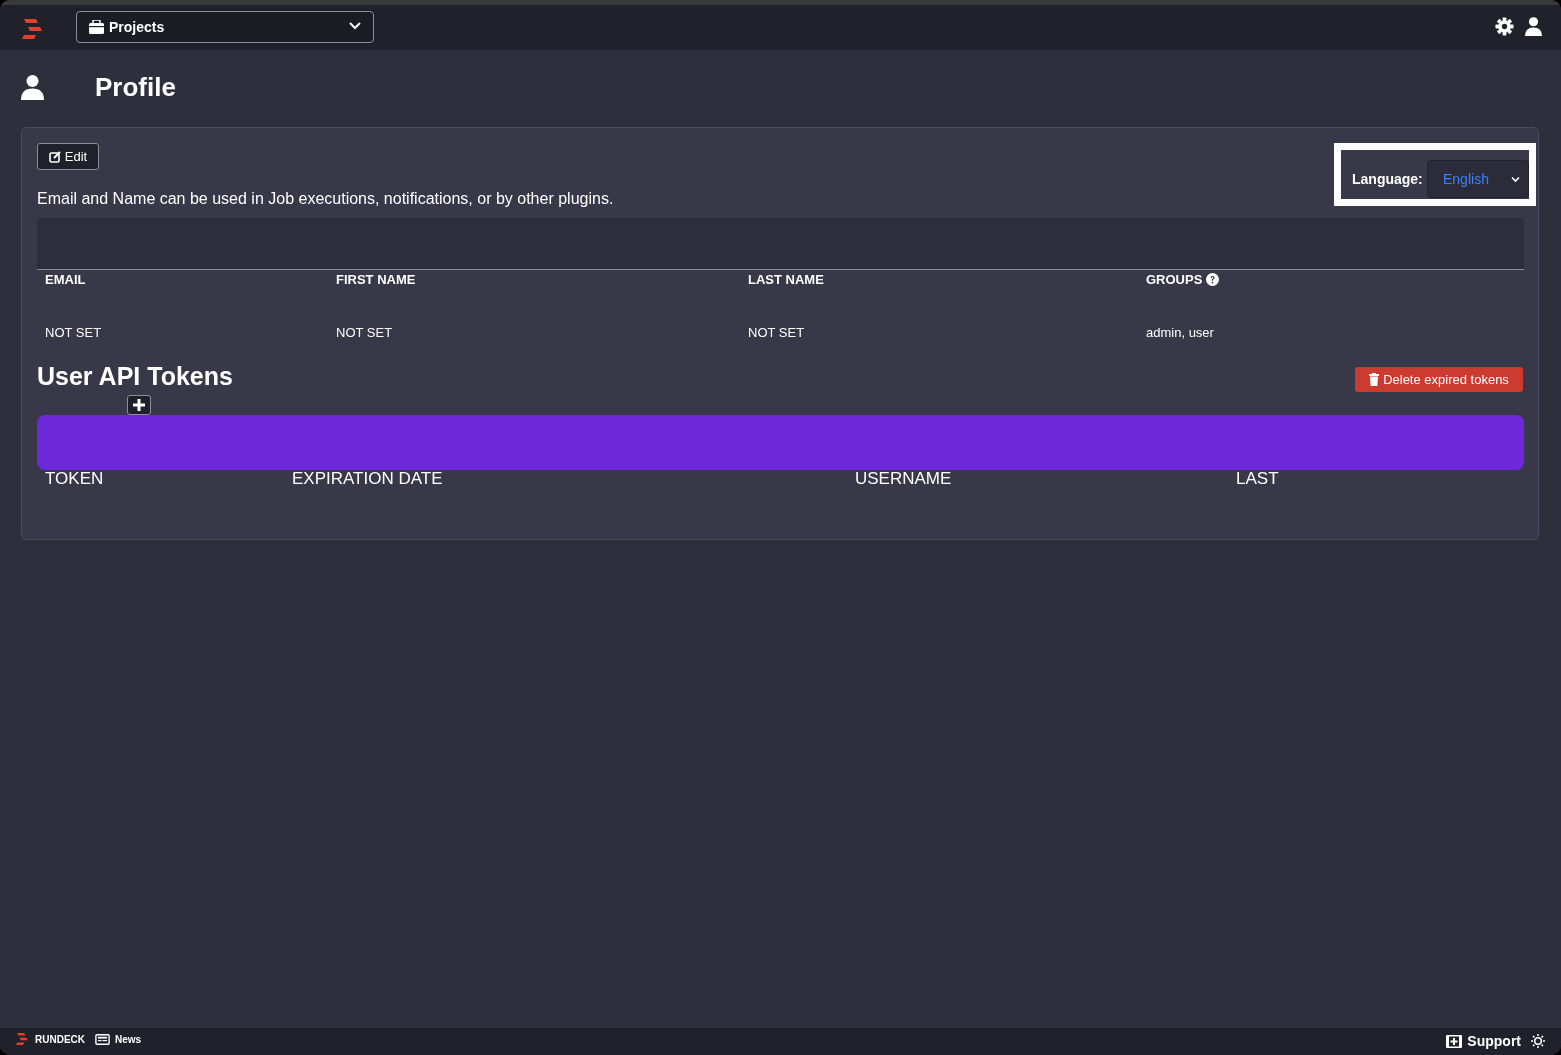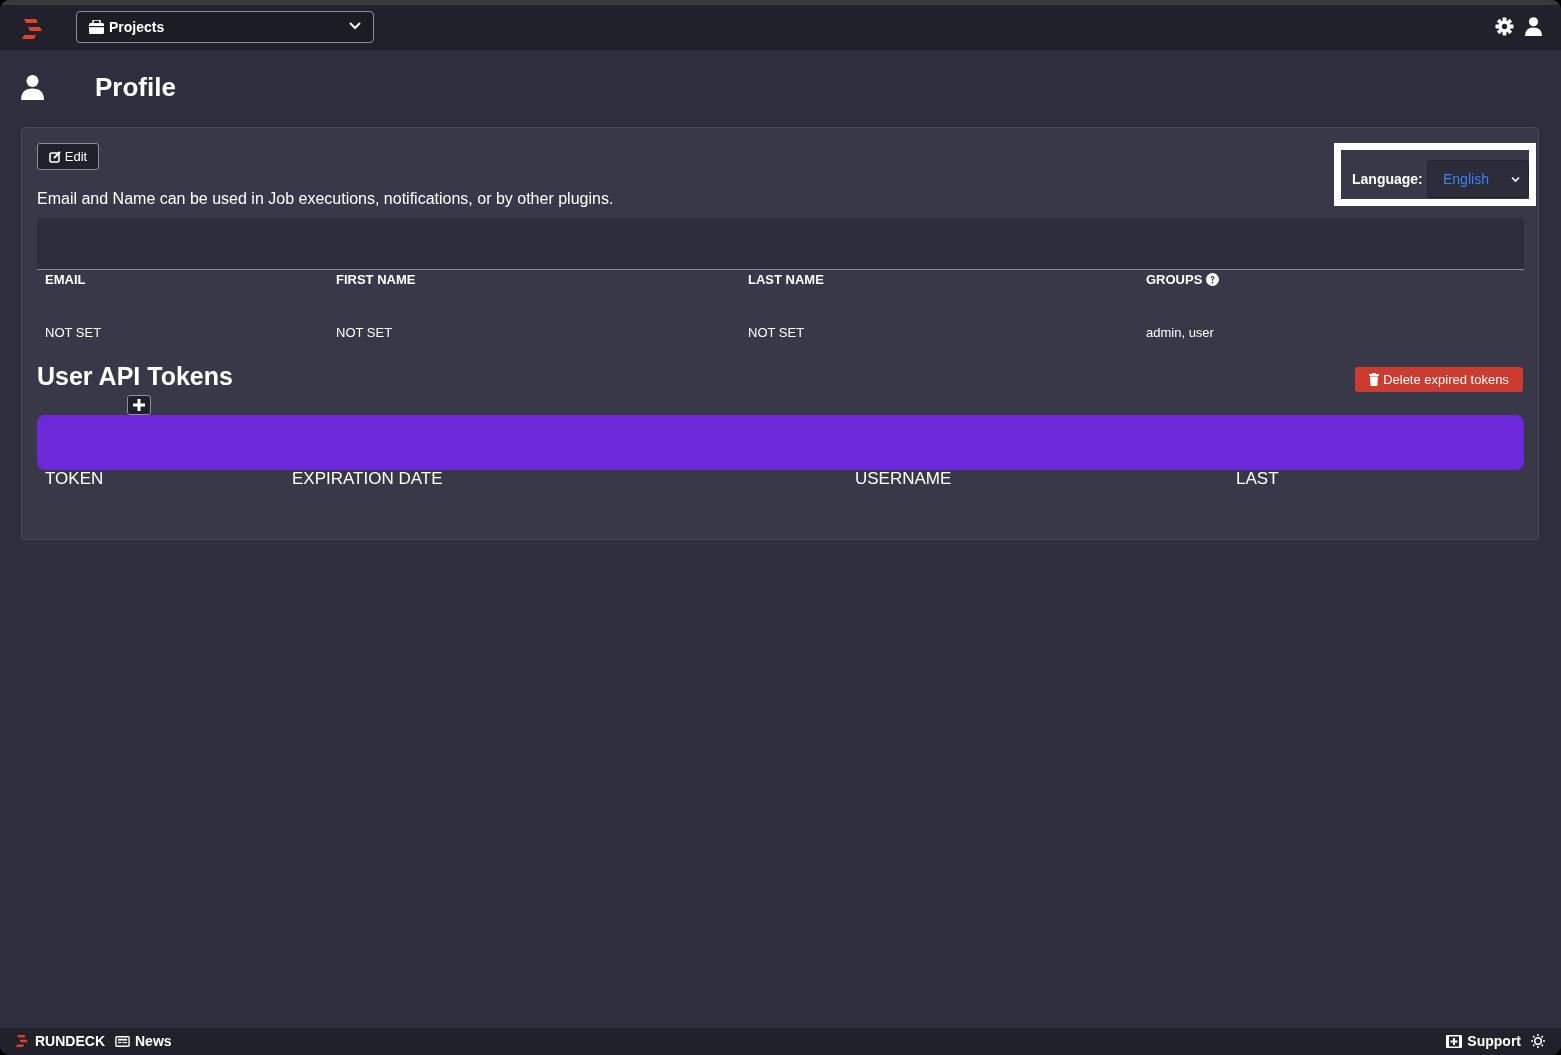--- a/index.html
+++ b/index.html
@@ -34,21 +34,21 @@
   .help-icon{width:13px;height:13px;margin-left:4px;}
   .tok-title{position:absolute;left:15px;top:234px;display:flex;align-items:center;flex-direction:column;}
   .tok-title h2{margin:0;font-size:25px;font-weight:bold;}
   .add-btn{margin-left:8px;margin-top:4px;width:24px;height:20px;background:#1f2029;border:1px solid #8d8d9c;border-radius:3px;box-sizing:border-box;display:flex;align-items:center;justify-content:center;cursor:pointer;}
   .add-btn svg{width:12px;height:12px;}
   .del-btn{position:absolute;right:15px;top:239px;width:168px;height:25px;background:#cc3b30;border-radius:3px;display:flex;align-items:center;justify-content:center;font-size:13px;color:#fff;cursor:pointer;}
   .del-btn svg{width:10px;height:13px;margin-right:4px;}
   .ttable{position:absolute;left:15px;top:287px;width:1487px;height:55px;background:#6d28d9;border-radius:8px;}
   .ttable .cell{font-size:17px;font-weight:normal;}
   .footer{position:absolute;left:0;bottom:0;width:100%;height:27px;background:#20212a;}
-  .f-left{position:absolute;left:16px;top:5px;display:flex;align-items:center;font-size:14px;font-weight:bold;}
+  .f-left{position:absolute;left:16px;top:5px;display:flex;align-items:center;font-size:10px;font-weight:bold;}
   .f-left svg{display:block;}
   .f-right{position:absolute;right:16px;top:5px;display:flex;align-items:center;font-size:14px;font-weight:bold;}
 </style>
 </head>
 <body>
 
 <div class="window">
   <div class="topstrip"></div>
 
   <div class="navbar">

